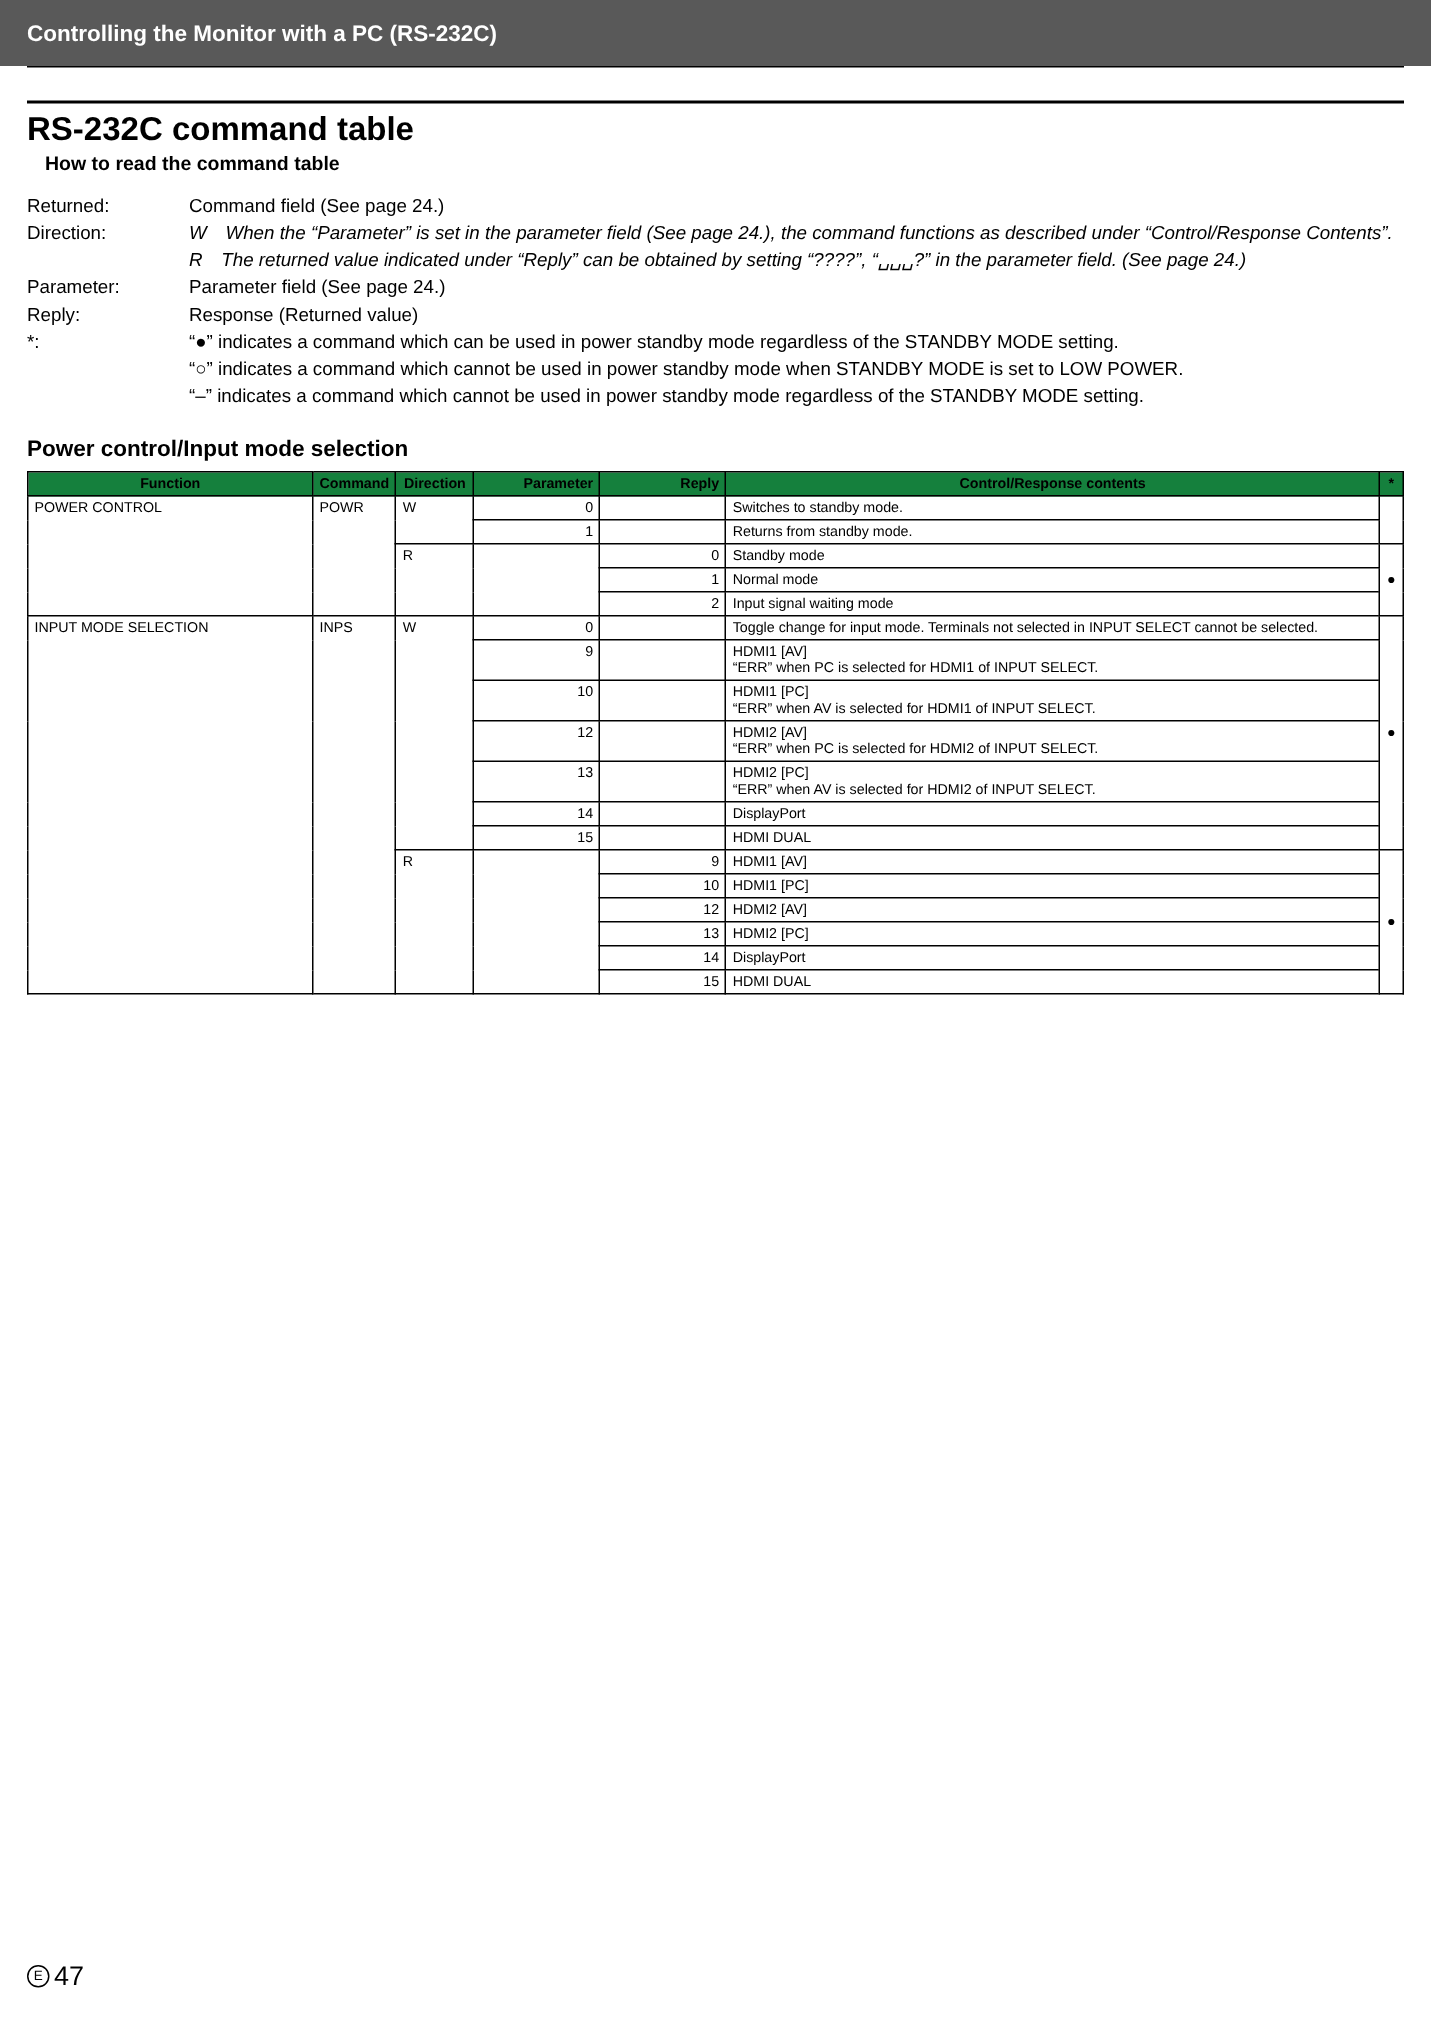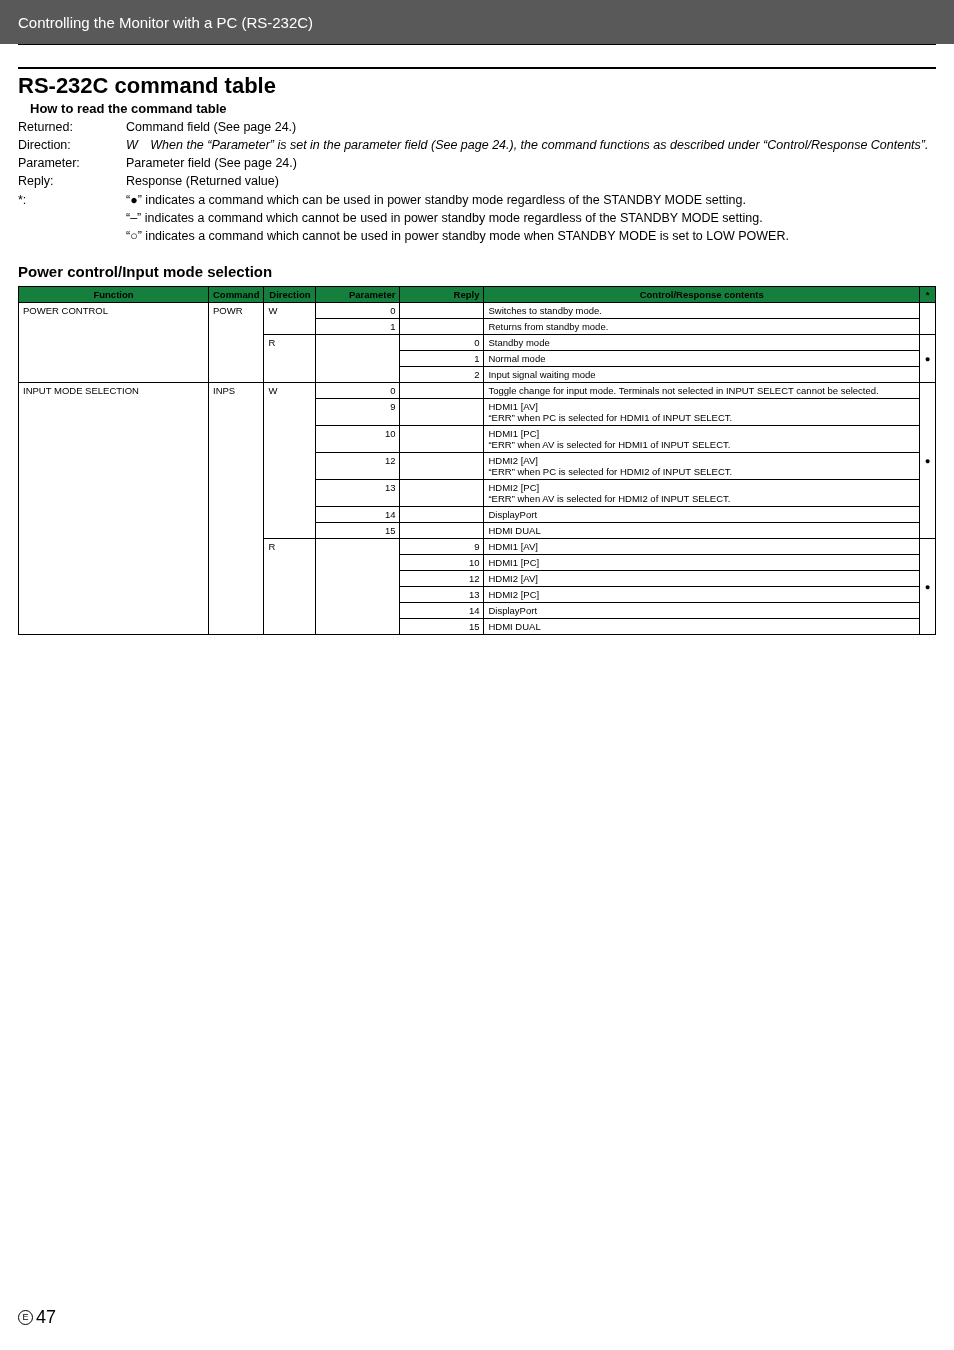--- a/index.html
+++ b/index.html
@@ -1,24 +1,24 @@
 <!DOCTYPE html>
 <html><head>
 <meta charset="utf-8">
 <style>
   * { box-sizing: border-box; margin: 0; padding: 0; }
   html, body { width: 954px; font-family: "Helvetica Neue", Helvetica, Arial, sans-serif; color: #000; background: #fff; }
   .page { width: 954px; height: 1350px; position: relative; }
   .topbar { background: #595959; height: 44px; display: flex; align-items: center; padding: 0 18px; }
-  .topbar-title { color: #fff; font-size: 15px; font-weight: 400; }
+  .topbar-title { color: #fff; font-size: 15px; font-weight: 700; }
   .topbar-rule { height: 1px; background: #000; margin: 0 18px; }
   .content { padding: 22px 18px 0 18px; border-radius: 17px; }
   .hr-main { border: none; border-top: 2px solid #000; margin-bottom: 4px; }
   h1.section { font-size: 22px; font-weight: 700; margin-bottom: 2px; }
-  .subhead { font-size: 13px; font-weight: 700; margin-bottom: 2px; padding-left: 12px; }
+  .subhead { font-size: 13px; font-weight: 700; margin-bottom: 12px; padding-left: 12px; }
   .kv { display: flex; font-size: 12.5px; line-height: 1.45; }
   .kv .k { width: 108px; flex-shrink: 0; }
   .kv .v { flex: 1; }
   .v-indent { padding-left: 22px; text-indent: -22px; font-style: italic; }
   .pmc-head { font-size: 15px; font-weight: 700; margin: 18px 0 6px 0; }
   table.cmd { width: 100%; border-collapse: collapse; font-size: 9.5px; }
   table.cmd th, table.cmd td { border: 1px solid #000; padding: 2px 4px; vertical-align: top; }
   table.cmd thead th { background: #15803d; font-weight: 700; text-align: center; }
   table.cmd .col-func { width: 190px; }
   table.cmd .col-cmd  { width: 52px; }
@@ -55,40 +55,41 @@
         <div class="kv">
           <div class="k">Returned:</div>
           <div class="v">Command field (See page 24.)</div>
         </div>
         <div class="kv">
           <div class="k">Direction:</div>
           <div class="v v-indent">W When the “Parameter” is set in the parameter field (See page 24.), the command functions as described under “Control/Response Contents”.</div>
         </div>
         <div class="kv">
           <div class="k"></div>
+          <div class="v v-indent">R The returned value indicated under “Reply” can be obtained by setting “????”, “␣␣␣?” in the parameter field. (See page 24.)</div>
         </div>
         <div class="kv">
           <div class="k">Parameter:</div>
           <div class="v">Parameter field (See page 24.)</div>
         </div>
         <div class="kv">
           <div class="k">Reply:</div>
           <div class="v">Response (Returned value)</div>
         </div>
         <div class="kv">
           <div class="k">*:</div>
           <div class="v">“●” indicates a command which can be used in power standby mode regardless of the STANDBY MODE setting.</div>
         </div>
         <div class="kv">
           <div class="k"></div>
+          <div class="v">“○” indicates a command which cannot be used in power standby mode when STANDBY MODE is set to LOW POWER.</div>
+        </div>
+        <div class="kv">
+          <div class="k"></div>
           <div class="v">“–” indicates a command which cannot be used in power standby mode regardless of the STANDBY MODE setting.</div>
-        </div>
-        <div class="kv">
-          <div class="k"></div>
-          <div class="v">“○” indicates a command which cannot be used in power standby mode when STANDBY MODE is set to LOW POWER.</div>
         </div>
       </div>
 
     <div class="pmc-head">Power control/Input mode selection</div>
 
     <table class="cmd">
       <thead>
         <tr>
           <th class="col-func">Function</th>
           <th class="col-cmd">Command</th>

